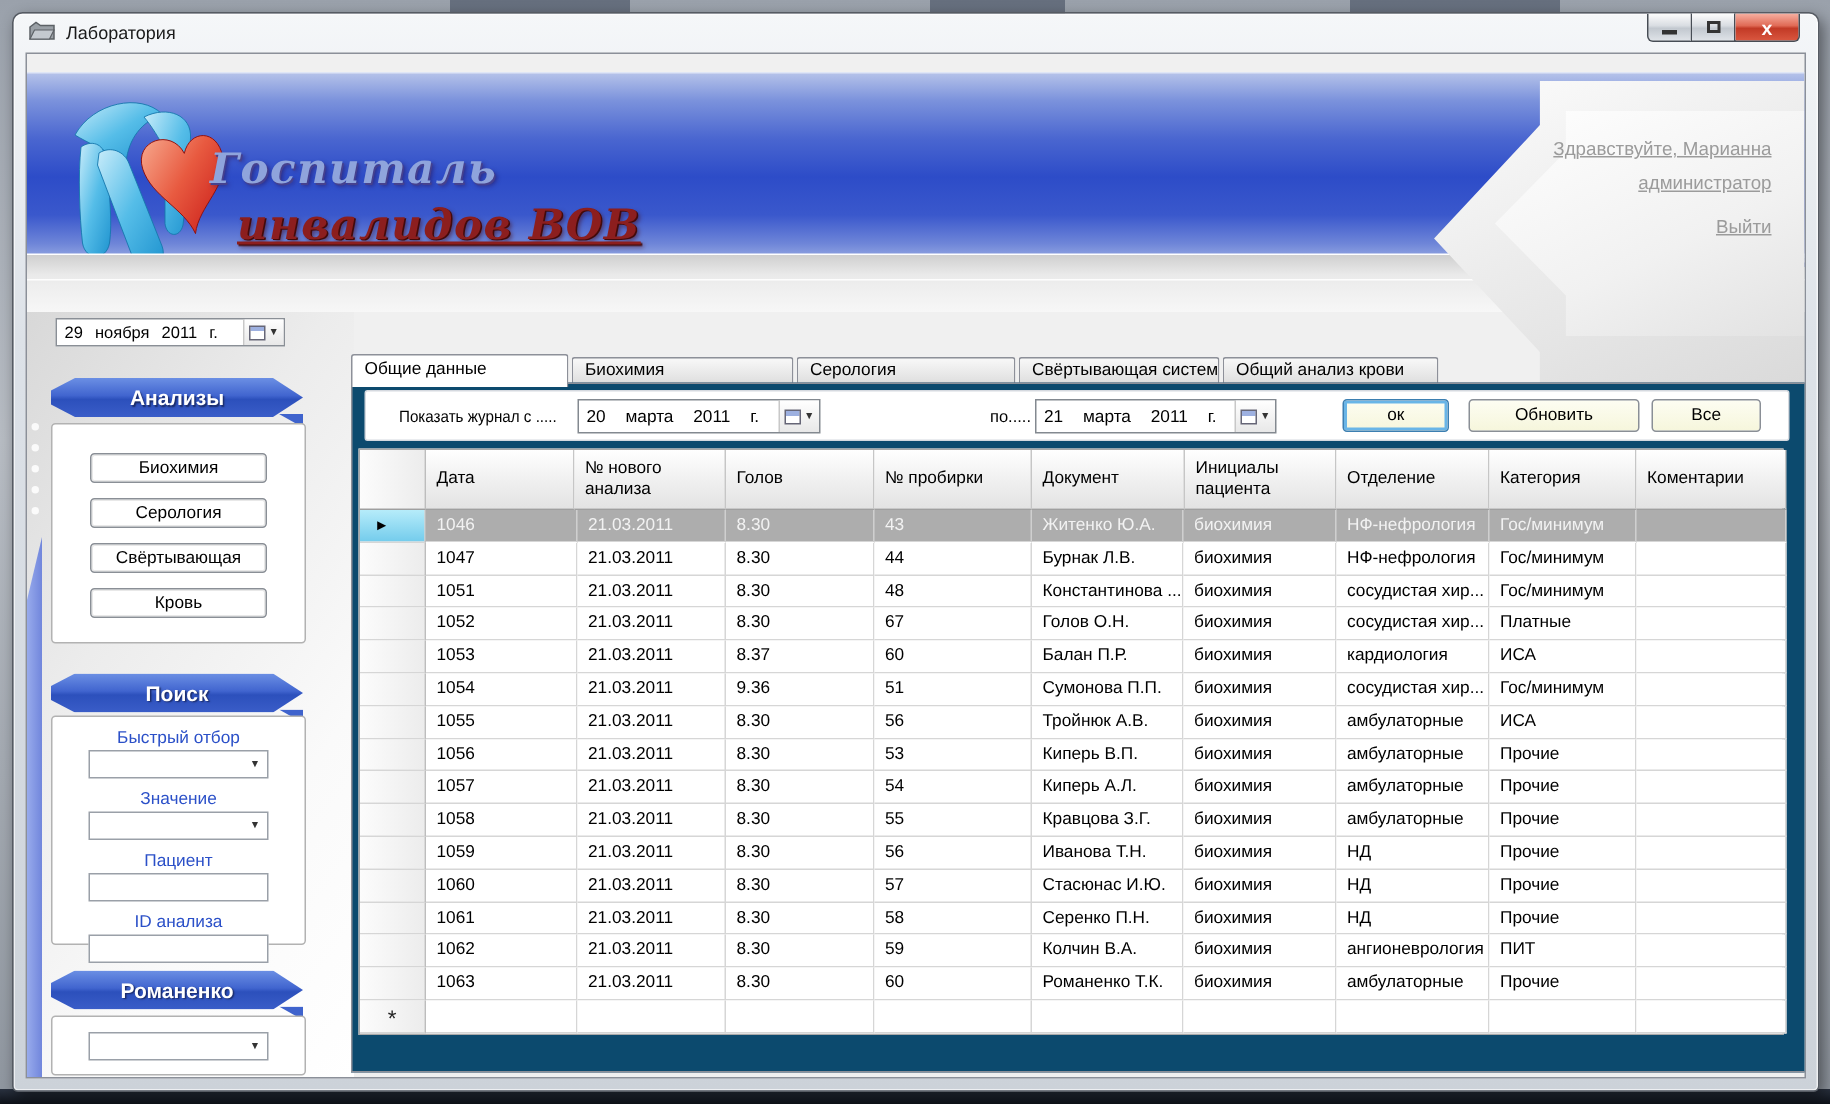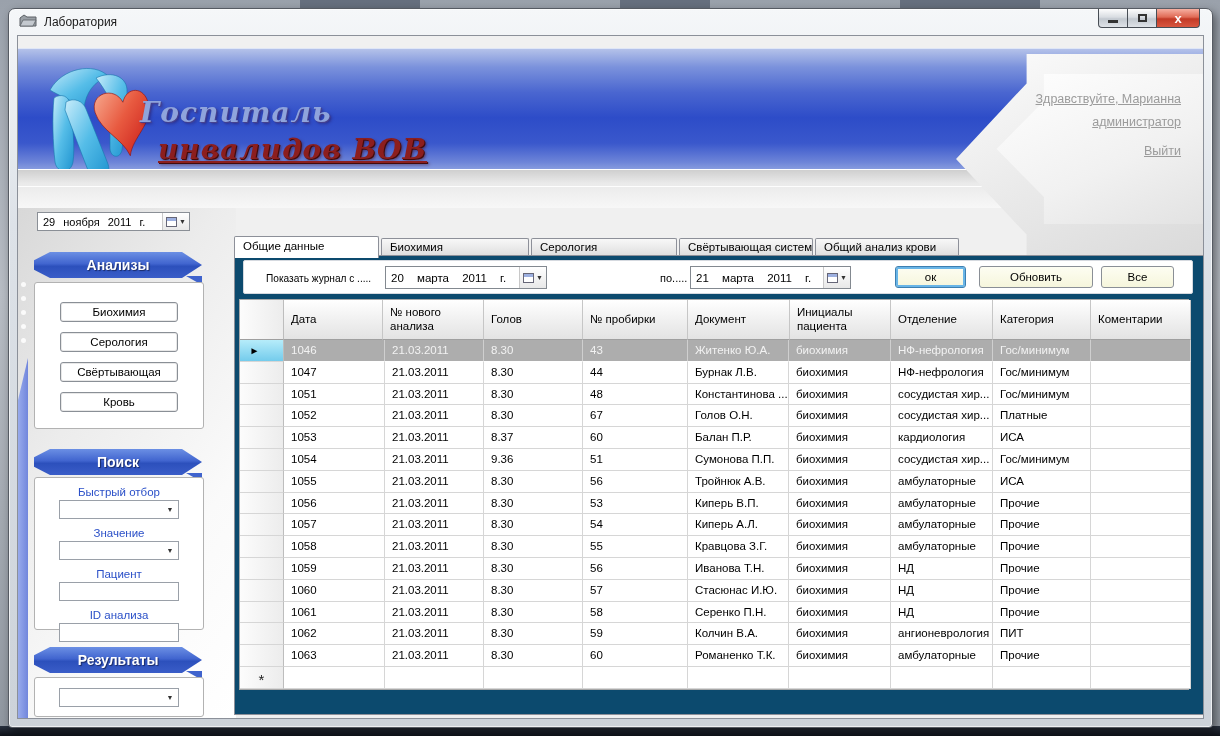--- a/index.html
+++ b/index.html
@@ -287,21 +287,21 @@
             <div class="field-input">
               <input style="">
             </div>
             <div class="field-label">ID анализа</div>
             <div class="field-input">
               <input style="">
             </div>
           </div>
 
         <div class="group-header" style="top:439px;">
-          <span>Результаты</span>
+          <span>Романенко</span>
         </div>
         <div class="group-fold" style="left:168px; top:463px;"></div>
         <div class="group-panel panel-results">
           <div class="field-input" style="margin:0;">
             <input style="">
             <span class="combo-arrow">▼</span>
           </div>
         </div>
       </div>
 

